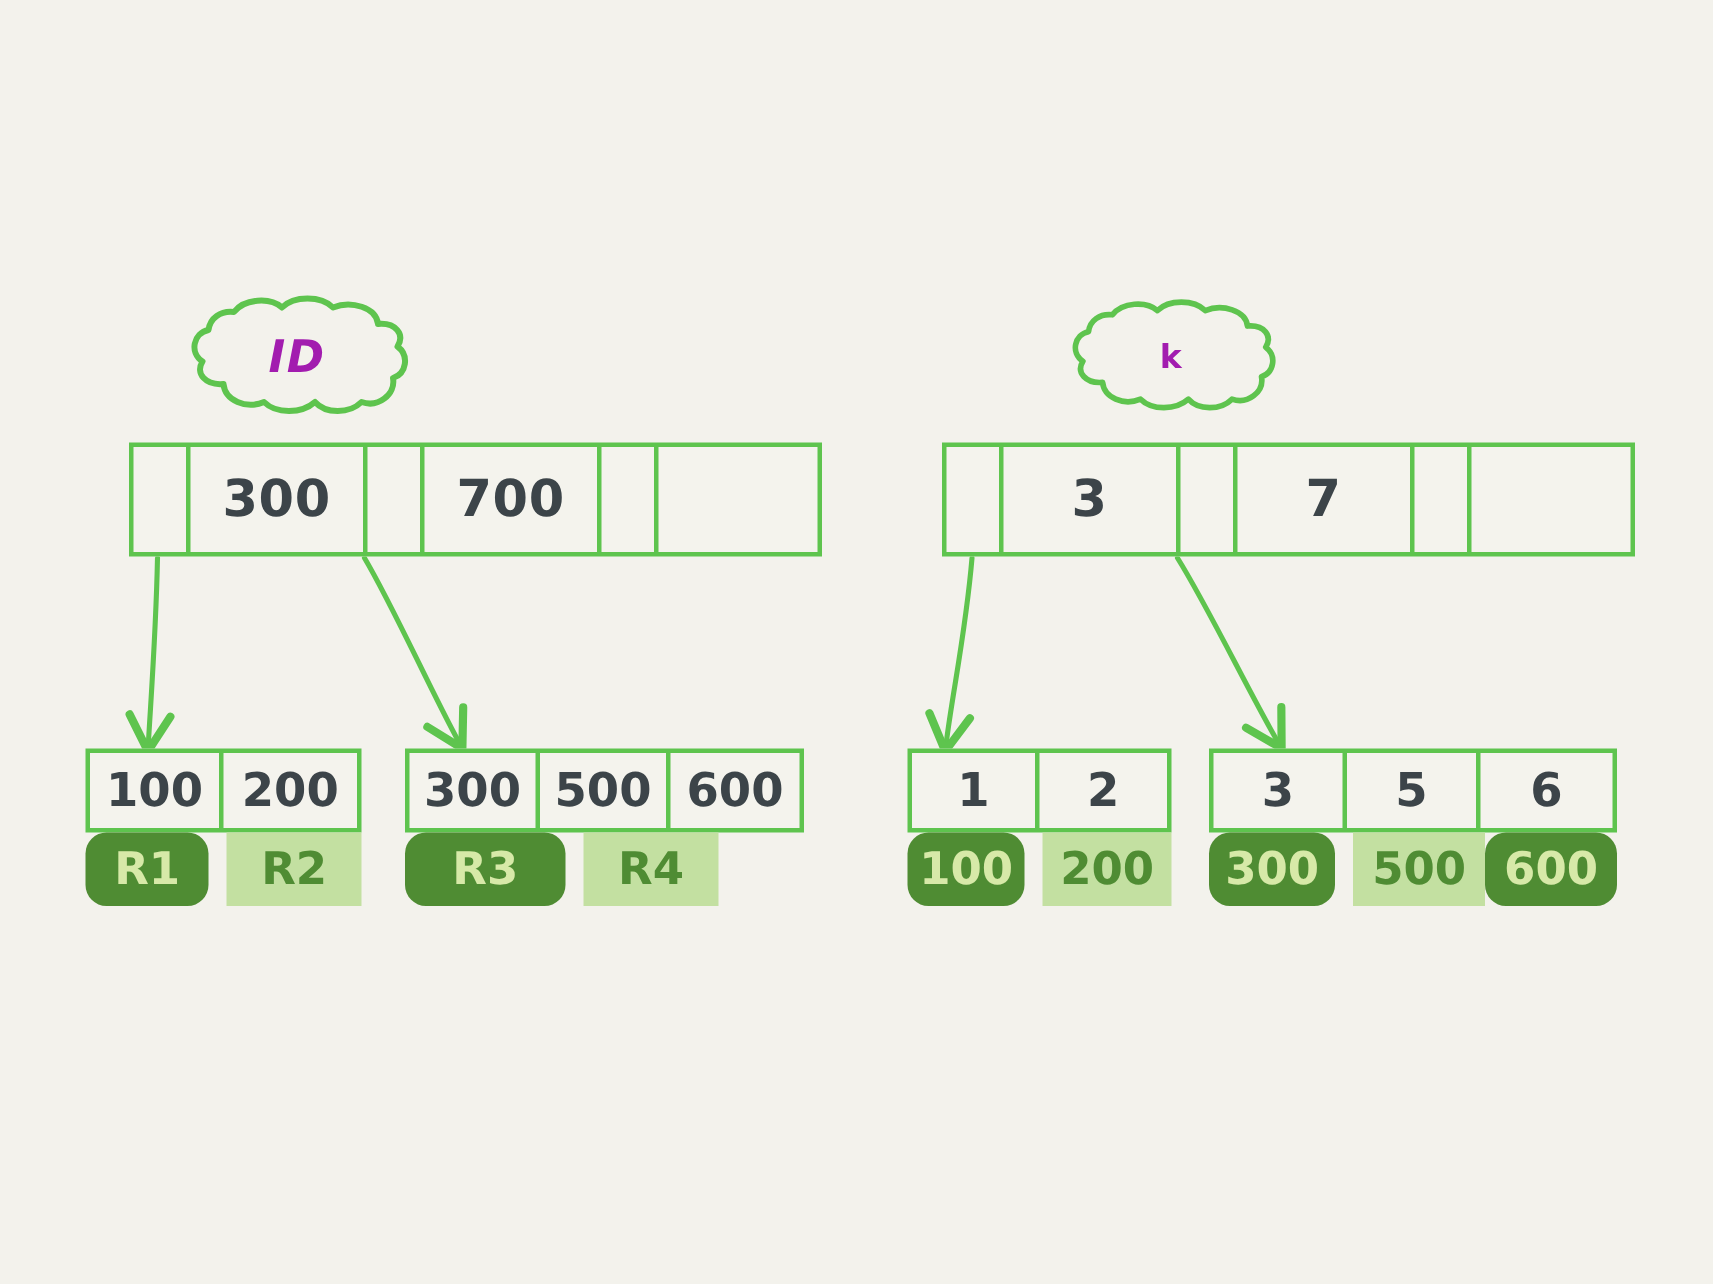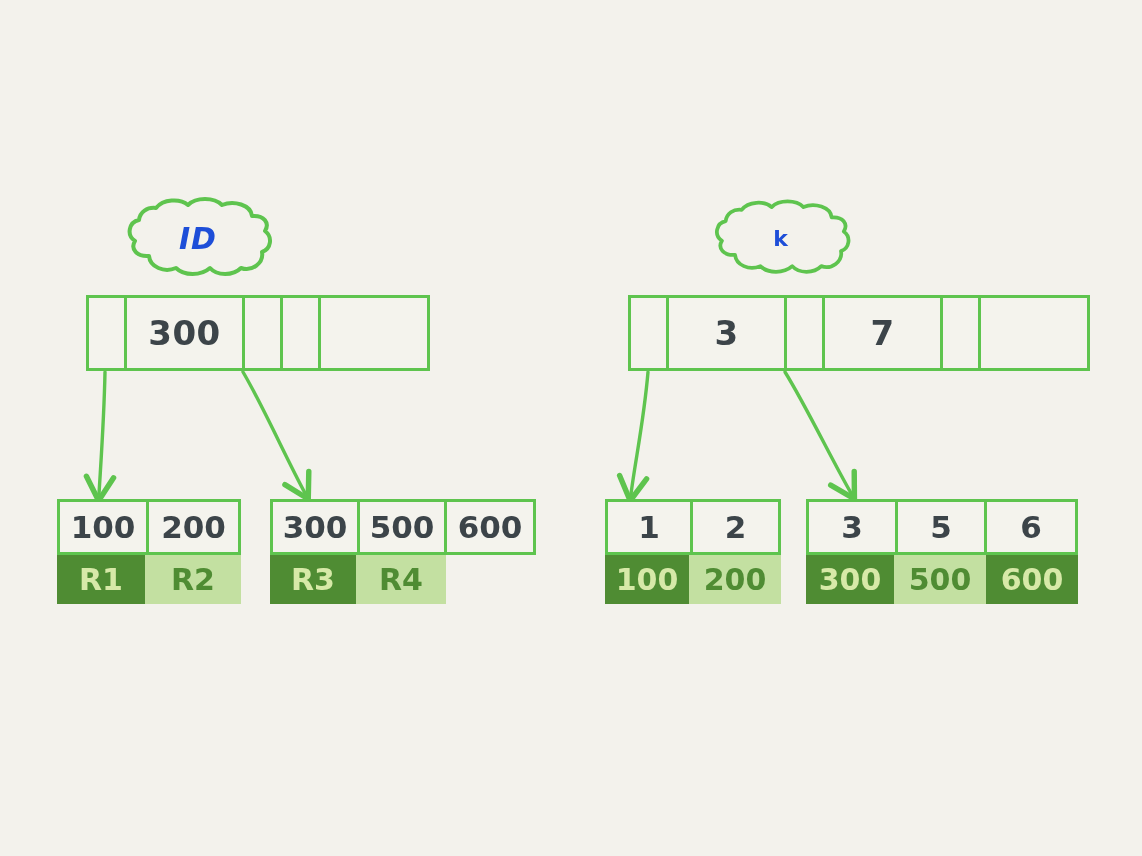--- a/index.html
+++ b/index.html
@@ -32,21 +32,21 @@
   }
   .cloud-text {
     position: absolute;
     left: 0;
     top: 0;
     width: 100%;
     height: 100%;
     display: flex;
     align-items: center;
     justify-content: center;
-    color: #1d4ed8;
+    color: #a21caf;
     font-family: "DejaVu Sans", sans-serif;
     font-weight: 700;
     letter-spacing: 1px;
   }
   .cloud.big .cloud-text { font-size: 30px; font-style: italic; }
   .cloud.small .cloud-text { font-size: 22px; }
 
   
   .node-row {
     position: absolute;
@@ -106,24 +106,26 @@
     align-items: center;
     justify-content: center;
     font-size: 30px;
     font-weight: 600;
     font-family: "DejaVu Sans", sans-serif;
     box-sizing: border-box;
   }
   .leaf-vals .vcell.dark {
     background: #4f8c33;
     color: #d7e9a8;
+    border-radius: 14px;
   }
   .leaf-vals .vcell.light {
     background: #c3e0a1;
     color: #4f8c33;
+    margin-left: 12px;
   }
 </style>
 </head>
 <body>
 
 <div id="canvas">
 
   <svg class="svg-layer" viewBox="0 0 1142 856" xmlns="http://www.w3.org/2000/svg">
     <defs>
       <marker id="ah" markerWidth="10" markerHeight="10" refX="6" refY="5" orient="auto" markerUnits="strokeWidth">
@@ -147,20 +149,21 @@
                C115,80 99,80 92,72 C83,80 66,80 58,72 C46,77 32,71 31,60
                C19,61 12,53 17,45 C8,39 11,26 21,24 C22,16 29,11 38,12 Z" fill="none" stroke="#5ec44e" stroke-width="4" stroke-linejoin="round" stroke-linecap="round"></path>
     </svg>
     <span class="cloud-text">ID</span>
   </div>
 
   <div class="node-row" style="left:86px; top:295px;">
     <div class="cell ptr"></div>
     <div class="cell key">300</div>
     <div class="cell ptr"></div>
+    <div class="cell key">700</div>
     <div class="cell ptr"></div>
     <div class="cell tail"></div>
   </div>
 
   <div class="leaf" style="left:57px; top:499px; width:184px;">
     <div class="leaf-keys">
       <div class="kcell" style="width:92px;">100</div>
       <div class="kcell" style="width:92px;">200</div>
     </div>
     <div class="leaf-vals">
@@ -169,21 +172,21 @@
     </div>
   </div>
 
   <div class="leaf" style="left:270px; top:499px; width:266px;">
     <div class="leaf-keys">
       <div class="kcell" style="width:89px;">300</div>
       <div class="kcell" style="width:89px;">500</div>
       <div class="kcell" style="width:88px;">600</div>
     </div>
     <div class="leaf-vals">
-      <div class="vcell dark" style="width:86px;text-align:right;">R3</div>
+      <div class="vcell dark" style="width:107px;text-align:right;">R3</div>
       <div class="vcell light" style="width:90px;text-align:right;">R4</div>
     </div>
   </div>
 
   <div class="cloud small" style="left:706px; top:198px; width:150px; height:80px;">
     <svg width="150" height="80" viewBox="0 0 160 84">
       <path d="M38,12 C45,3 62,2 70,9 C78,1 96,1 104,9 C116,4 133,9 134,20
                C146,19 152,27 147,35 C155,41 153,53 144,56 C146,67 134,76 123,72
                C115,80 99,80 92,72 C83,80 66,80 58,72 C46,77 32,71 31,60
                C19,61 12,53 17,45 C8,39 11,26 21,24 C22,16 29,11 38,12 Z" fill="none" stroke="#5ec44e" stroke-width="4" stroke-linejoin="round" stroke-linecap="round"></path>

